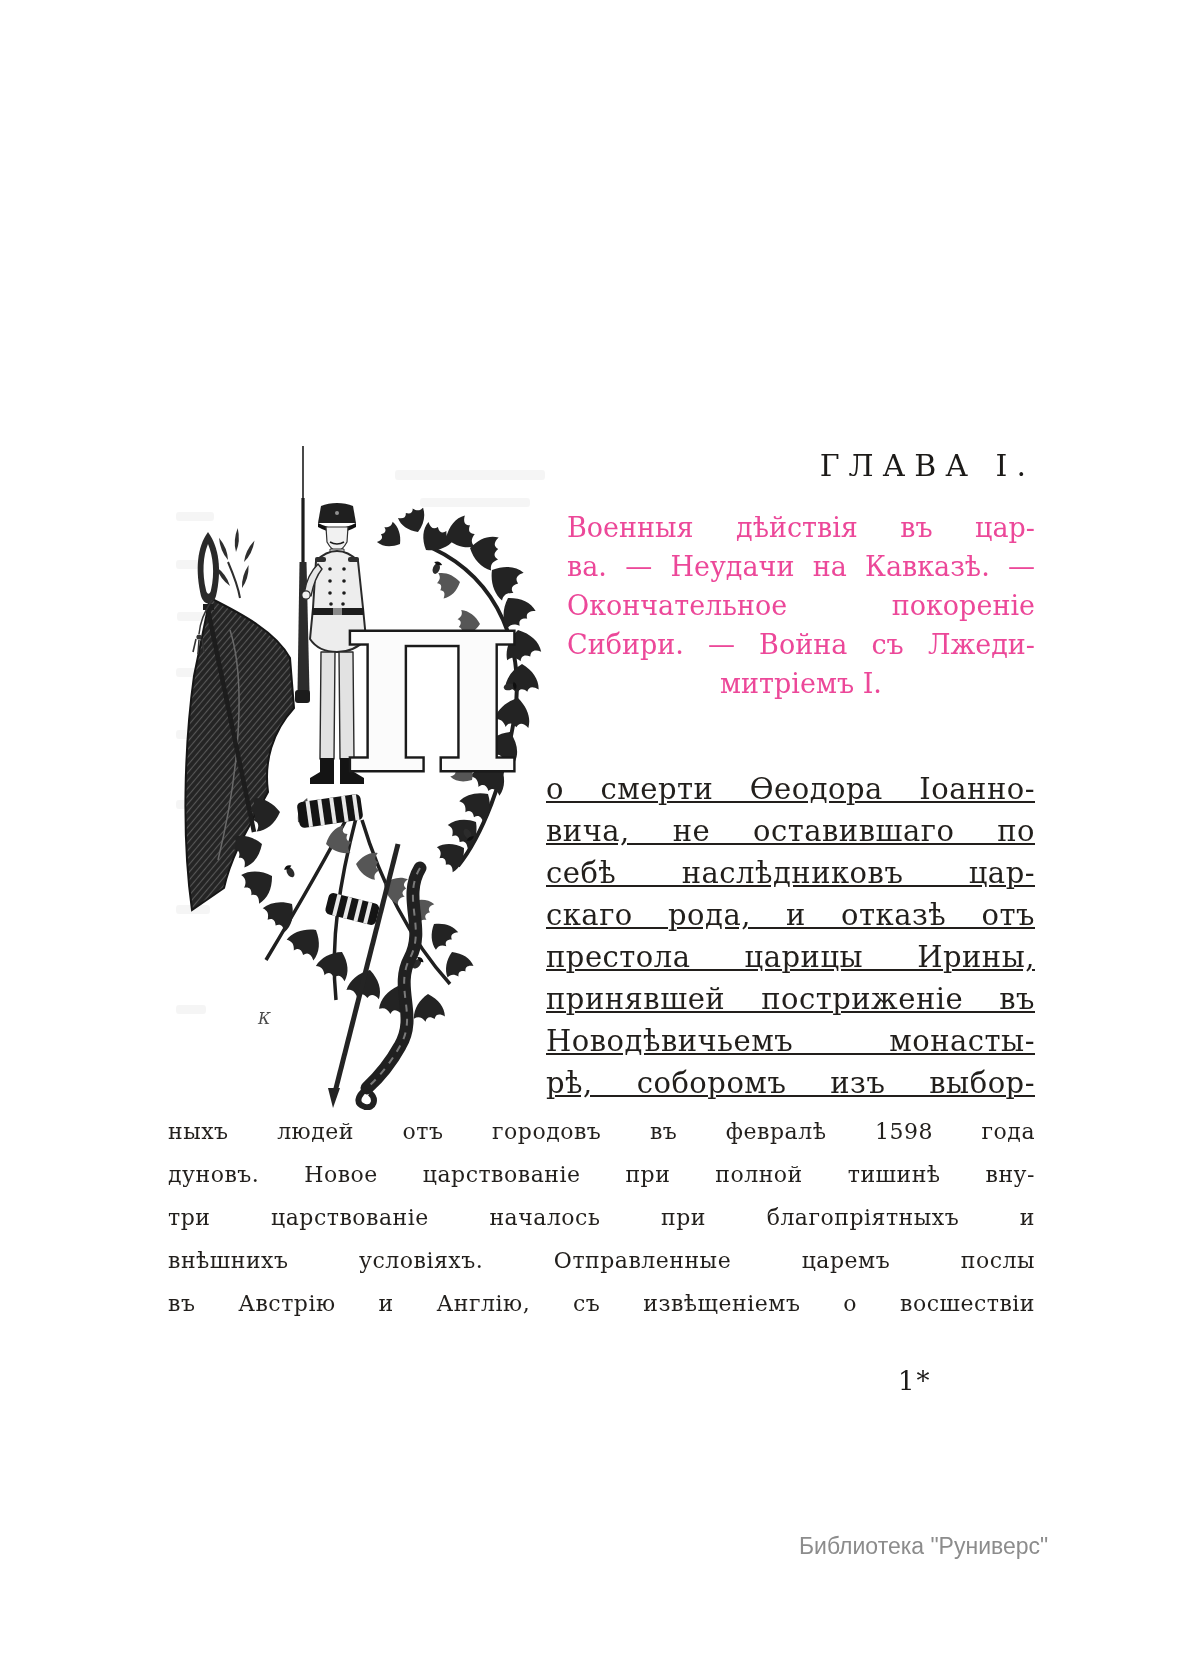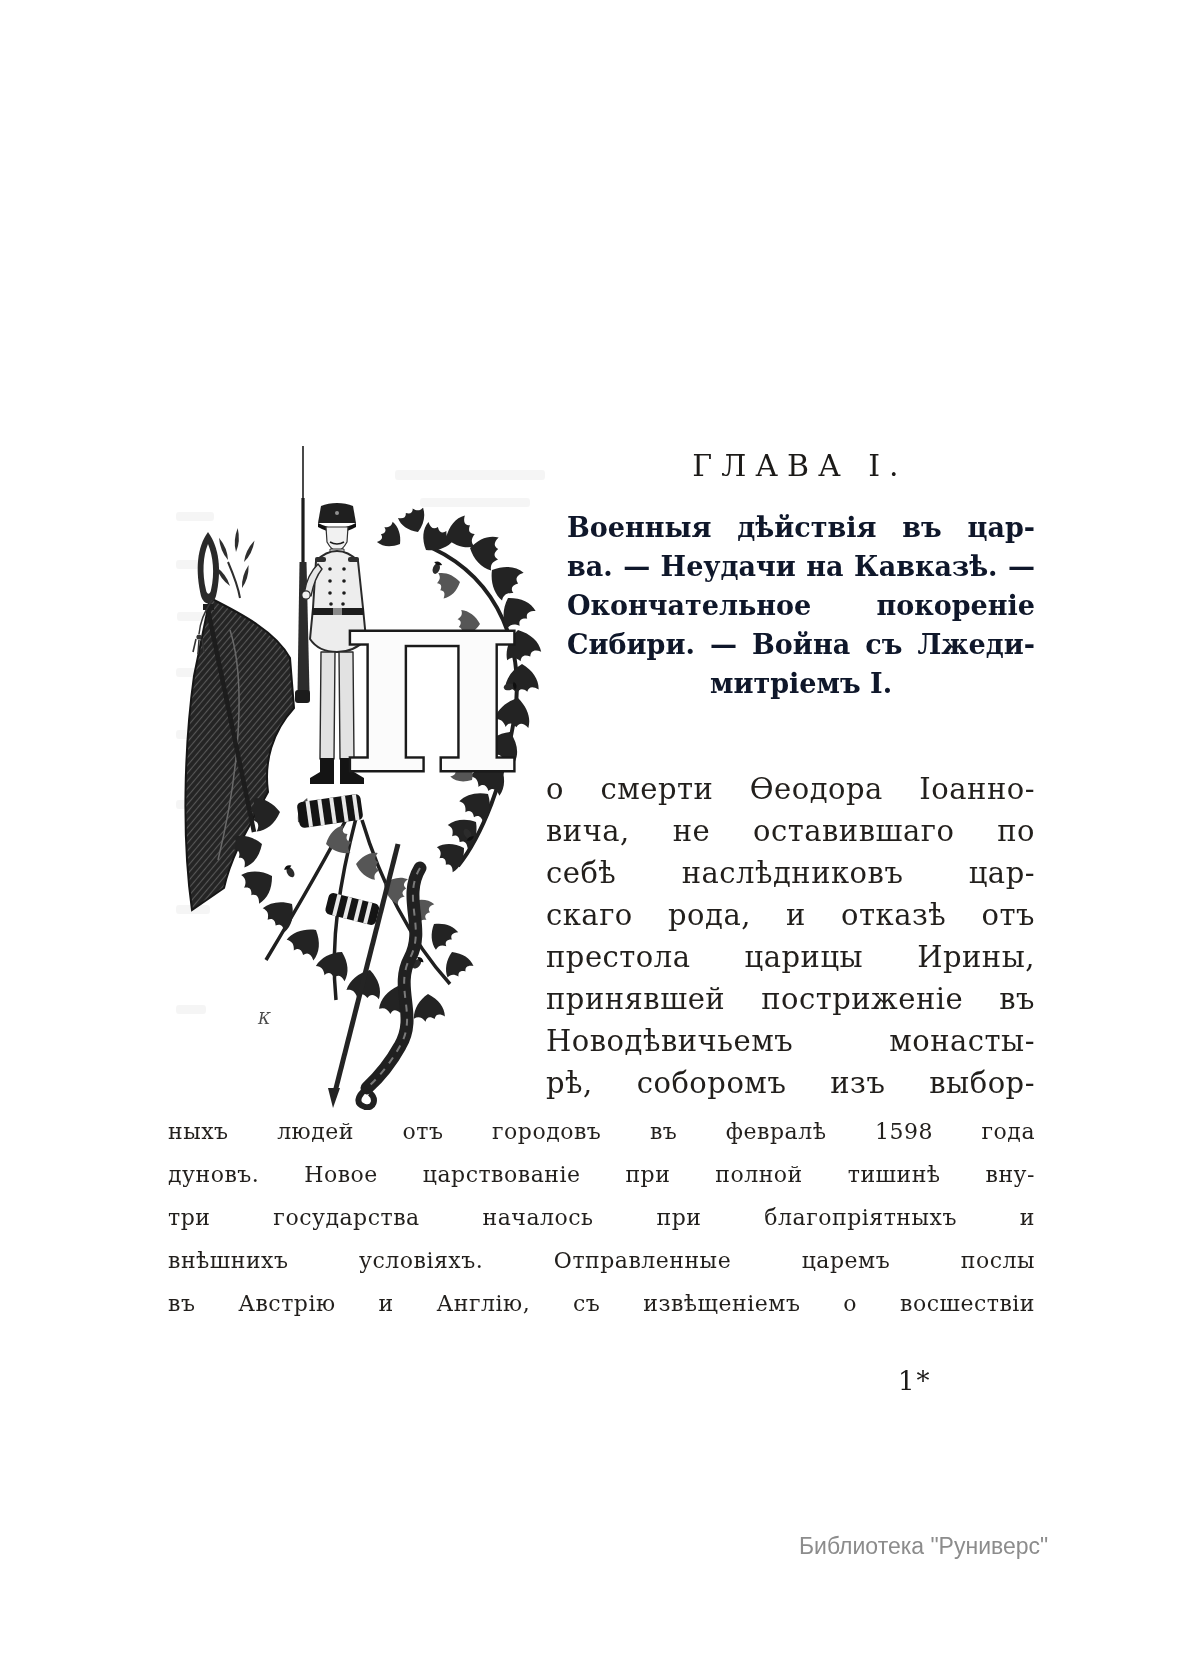--- a/index.html
+++ b/index.html
@@ -6,33 +6,33 @@
   html, body { background:#ffffff; }
   .page {
     position:relative; width:1200px; height:1659px;
     background:#ffffff; overflow:hidden;
     font-family:"DejaVu Serif", serif; color:#221f1c;
   }
   .ghost { position:absolute; background:#ececec; opacity:.55; border-radius:3px; }
 
   .chapter-title {
     position:absolute; left:565px; top:448px; width:470px;
-    text-align:center; font-size:30px; letter-spacing:9px; color:#1c1a18;
+    text-align:right; font-size:30px; letter-spacing:9px; color:#1c1a18;
     white-space:nowrap;
   }
   .subtitle {
     position:absolute; left:567px; top:508px; width:468px;
-    font-weight:700; font-size:27px; line-height:39px; color:#0f172a;
+    font-weight:400; font-size:27px; line-height:39px; color:#ec4899;
   }
   .subtitle .line { text-align:justify; text-align-last:justify; height:39px; overflow:hidden; }
   .subtitle .line.center { text-align:right; text-align-last:center; }
 
   .body-right {
     position:absolute; left:546px; top:768px; width:489px;
-    font-size:29px; line-height:42px; letter-spacing:0.5px;
+    font-size:29px; line-height:42px; letter-spacing:0.5px;text-decoration:underline;
   }
   .body-right .line { text-align:justify; text-align-last:justify; height:42px; overflow:hidden; }
 
   .body-full {
     position:absolute; left:168px; top:1110px; width:867px;
     font-size:22px; line-height:43px; letter-spacing:0.5px;
   }
   .body-full .line { text-align:justify; text-align-last:justify; height:43px; overflow:hidden; }
 
   .page-number {
@@ -233,21 +233,21 @@
     <div class="line">скаго рода, и отказѣ отъ</div>
     <div class="line">престола царицы Ирины,</div>
     <div class="line">принявшей постриженіе въ</div>
     <div class="line">Новодѣвичьемъ монасты-</div>
     <div class="line">рѣ, соборомъ изъ выбор-</div>
   </div>
 
   <div class="body-full">
     <div class="line">ныхъ людей отъ городовъ въ февралѣ 1598 года</div>
     <div class="line">дуновъ. Новое царствованіе при полной тишинѣ вну-</div>
-    <div class="line">три государства началось при благопріятныхъ и</div>
+    <div class="line">три царствованіе началось при благопріятныхъ и</div>
     <div class="line">внѣшнихъ условіяхъ. Отправленные царемъ послы</div>
     <div class="line">въ Австрію и Англію, съ извѣщеніемъ о восшествіи</div>
   </div>
 
   <div class="page-number">1*</div>
 
   <div class="watermark">Библиотека "Руниверс"</div>
 </div>
 
 </body></html>

